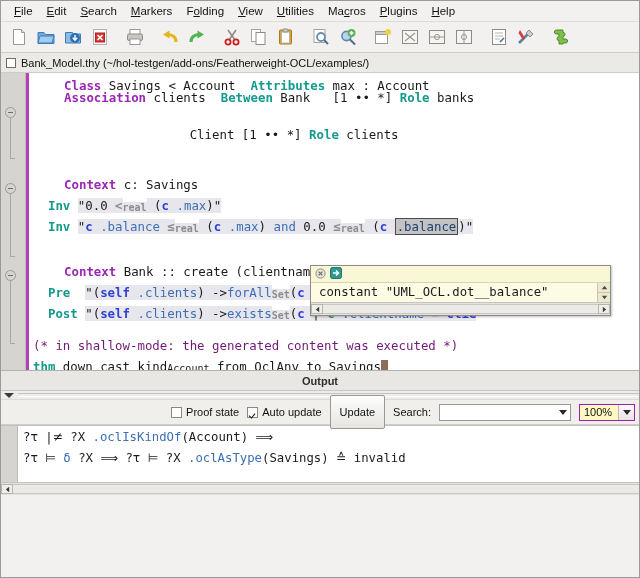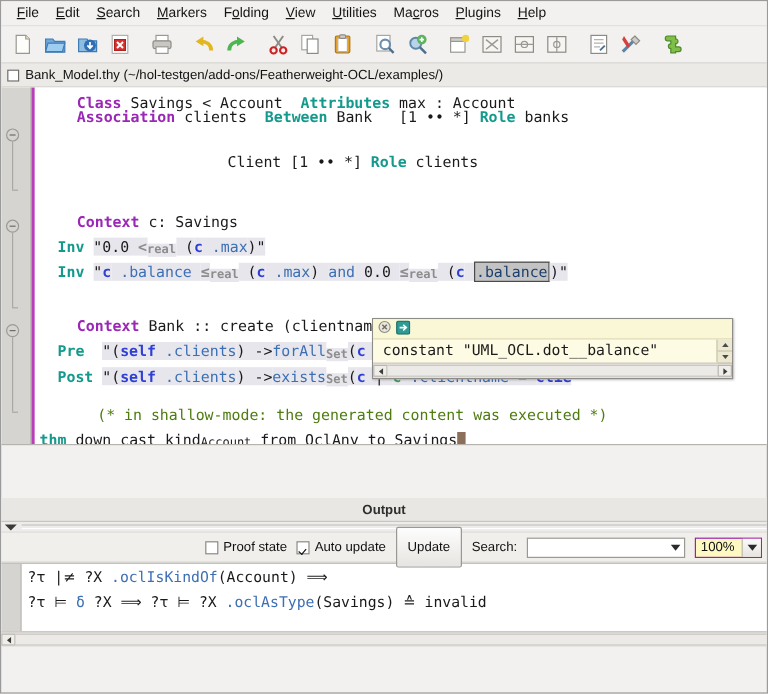--- a/index.html
+++ b/index.html
@@ -54,21 +54,21 @@
   .code{flex:1;position:relative;background:#fff;overflow:hidden;
         font-family:"DejaVu Sans Mono","Liberation Mono",monospace;font-size:12.4px;}
   .ln{position:absolute;left:4px;white-space:pre;line-height:14px;}
 
   .kw{color:#9a27b5;font-weight:bold;margin-left:31px;}        
   .kw2{color:#139a8c;font-weight:bold;}       
   .blu{color:#2f3fd6;font-weight:bold;}       
   .gry{color:#1a1a1a;}                        
   .ltblu{color:#3d6fb5;}                      
   .grn{color:#3f9a5a;font-weight:bold;}       
-  .red{color:#4d7c0f;margin-left:48px;}                        
+  .red{color:#701a75;}                        
   .op{color:#8d8d8d;font-weight:bold;}
   .sub{font-size:10px;vertical-align:-1px;letter-spacing:0;}
   .hl{background:#e6e6ec;}
   .selbox{background:#c3c3c3;border:1px solid #4a4a4a;padding:0 1px;color:#1c3f6e;}
   .caret{display:inline-block;width:7px;height:13px;background:#8b6f5a;
          vertical-align:-2px;}
 
   
   .popup{position:absolute;left:309px;top:192px;width:299px;
          border:1px solid #8e8c88;background:#fbf8d8;box-shadow:1px 1px 2px rgba(0,0,0,.25);}
@@ -83,21 +83,21 @@
         justify-content:center;}
   .hscroll{height:12px;background:#e4e2de;border-top:1px solid #c6c4bf;display:flex;
            align-items:center;}
   .hbtn{width:12px;height:10px;background:#f0eee9;border:1px solid #b8b6b1;
         display:flex;align-items:center;justify-content:center;box-sizing:border-box;}
   .htrack{flex:1;height:10px;background:#eceae6;border:1px solid #cac8c3;
           border-left:none;border-right:none;box-sizing:border-box;}
 
   
   .dock-title{height:19px;background:#e9e7e3;border-bottom:1px solid #c8c6c1;
-              display:flex;align-items:center;justify-content:center;margin-top:44px;}
+              display:flex;align-items:center;justify-content:center;}
   .dock-title span{font-size:11px;font-weight:bold;color:#2e2e2e;}
   .dock-div{height:8px;background:#eeecea;display:flex;align-items:center;
             padding-left:3px;border-bottom:1px solid #dddbd7;}
   .tri{width:0;height:0;border-left:5px solid transparent;border-right:5px solid transparent;
        border-top:5px solid #3a3a3a;}
   .dock-div .hr{flex:1;height:2px;border-top:1px solid #c5c3bf;border-bottom:1px solid #fff;
                 margin-left:4px;}
   .dock-tools{height:24px;background:#f1efec;display:flex;align-items:center;
               justify-content:flex-end;gap:8px;padding-right:4px;
               border-bottom:1px solid #d0cec9;}

